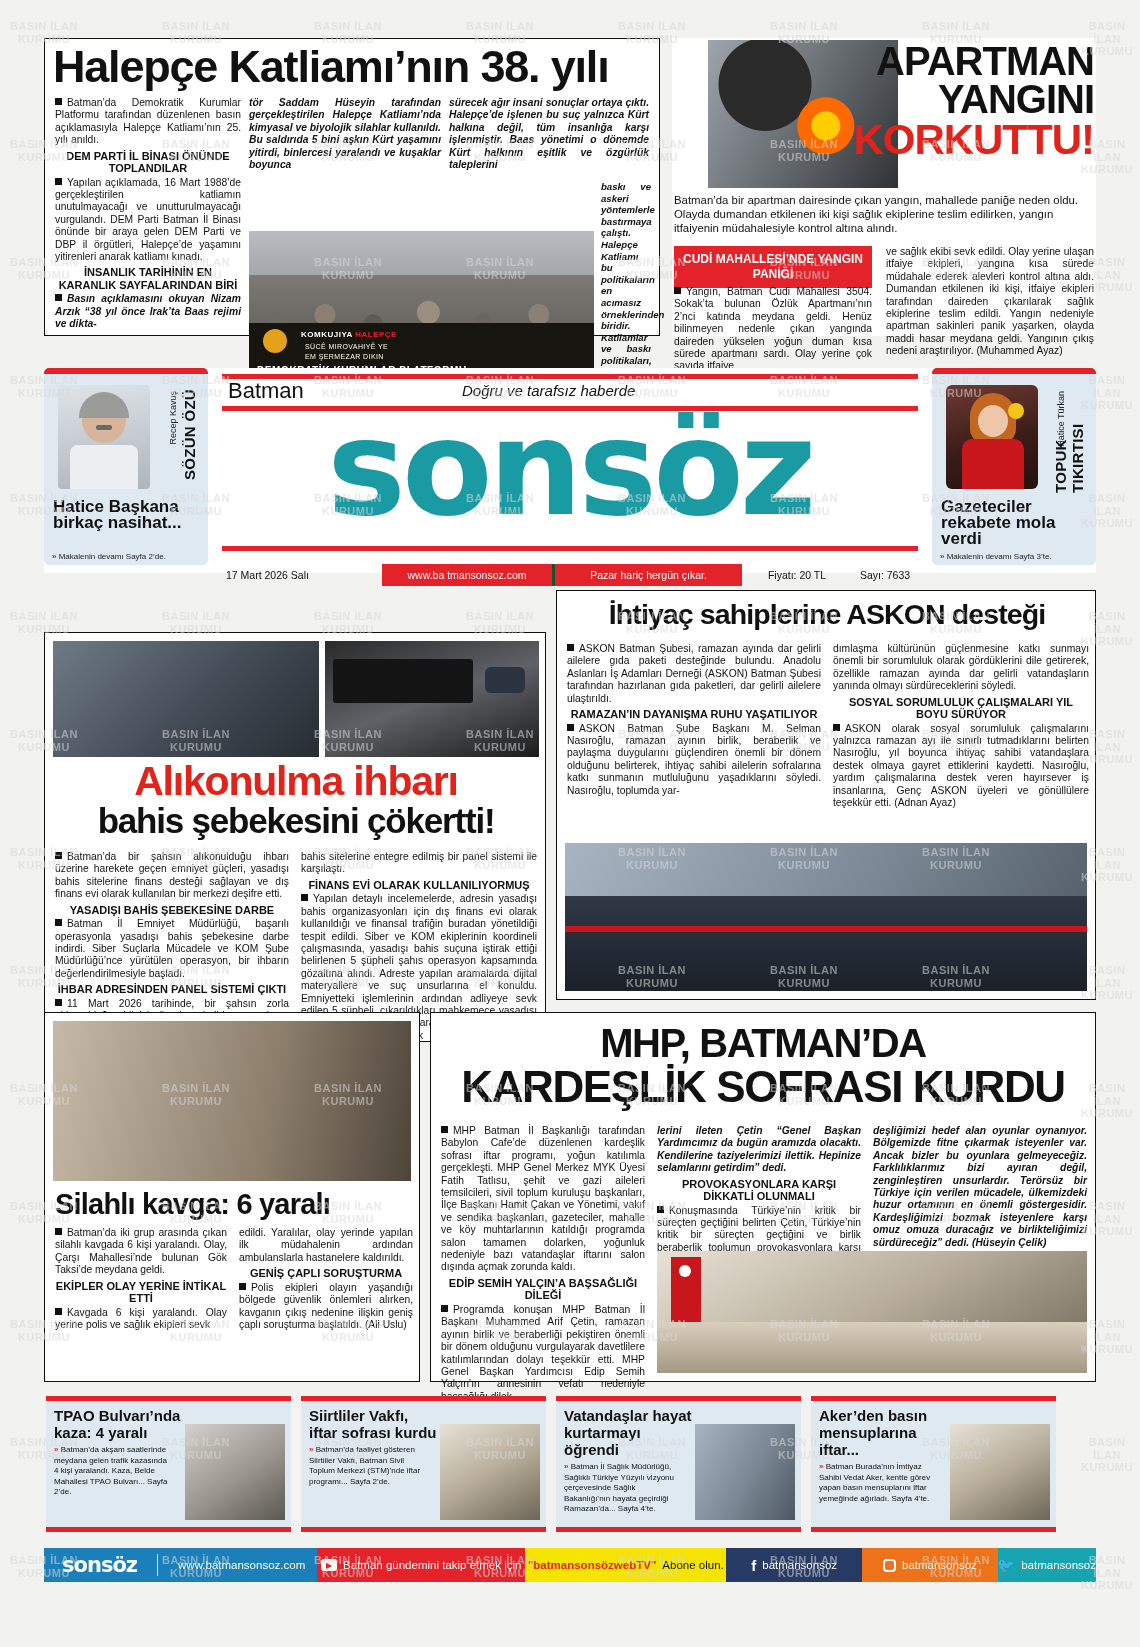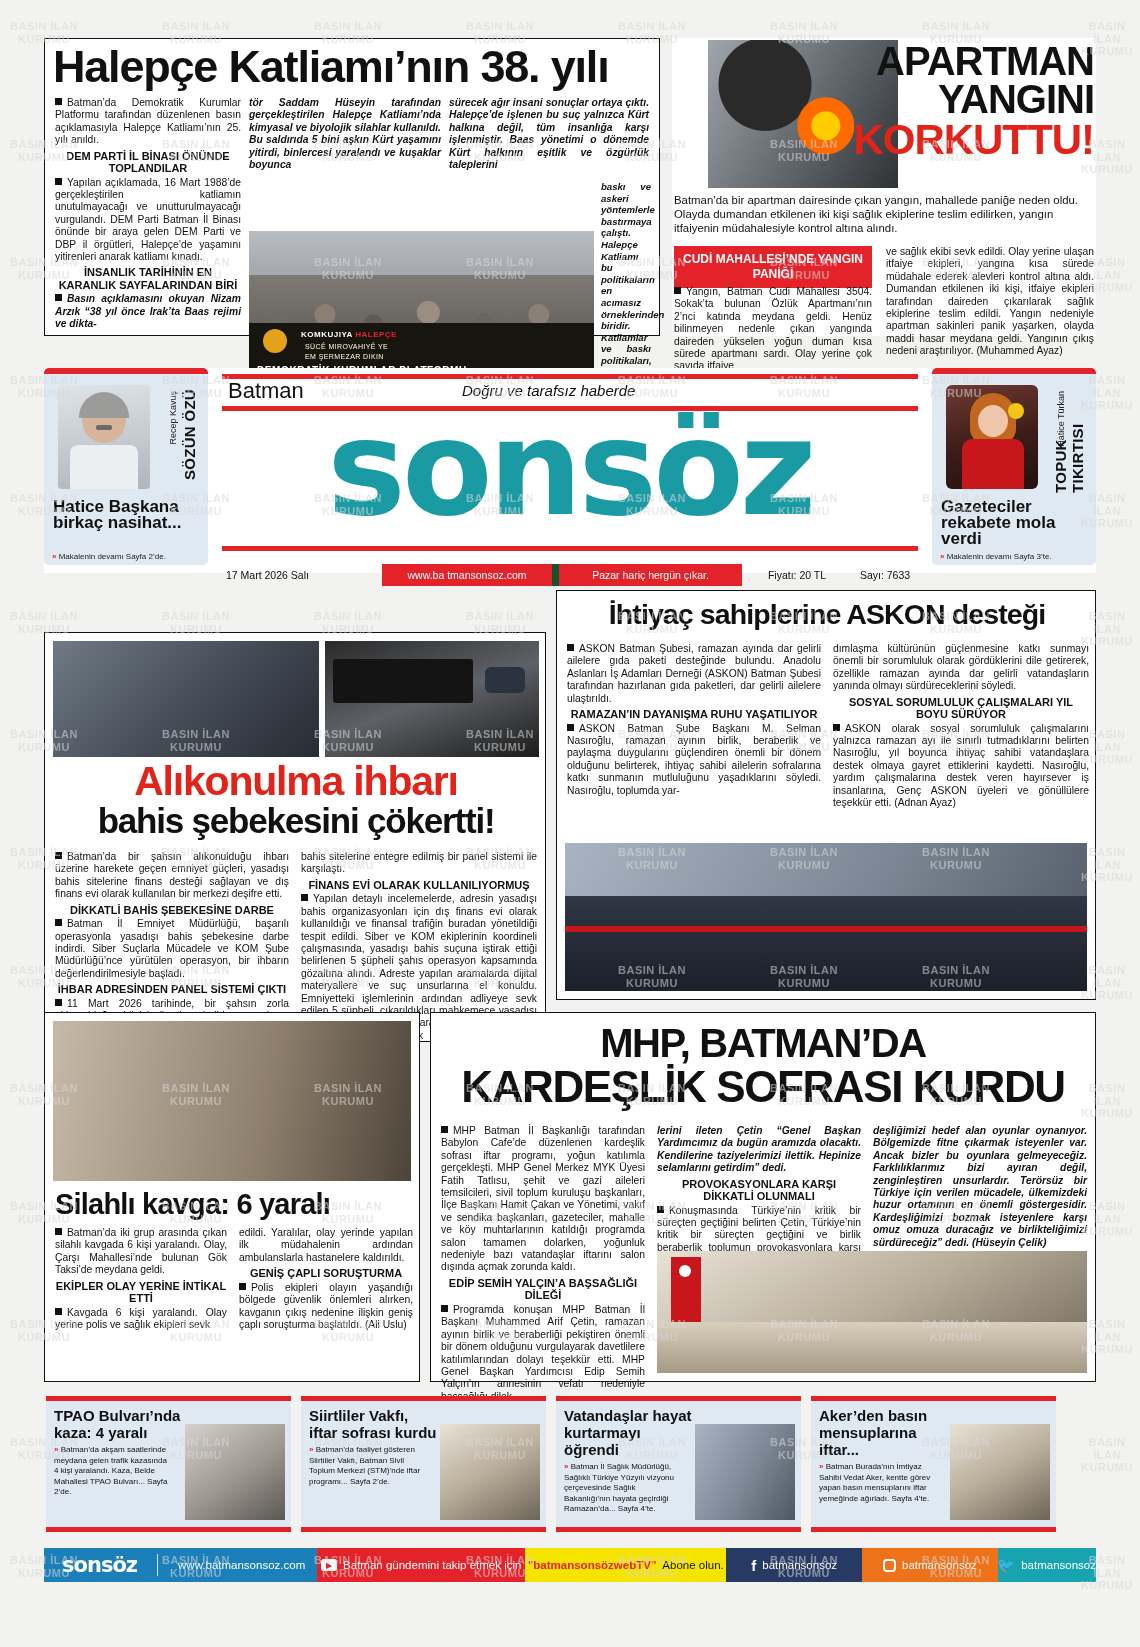--- a/index.html
+++ b/index.html
@@ -102,21 +102,21 @@
   .logo-word{ position:absolute; left:0; right:0; top:34px; text-align:center;
      font-size:132px; line-height:132px; font-weight:bold; color:#1a9ba4; letter-spacing:-4px;
      font-family:"DejaVu Sans", sans-serif;}
   .logo-bot-line{ position:absolute; left:0; right:0; top:178px; height:5px; background:#e3222a;}
 
   .infobar{ position:absolute; left:178px; top:186px; width:696px; height:22px; display:flex;
      font-size:10.5px; align-items:center; }
   .infobar .cell{ display:flex; align-items:center; justify-content:center; height:100%;margin-top:19px; }
   .infobar .date{ width:160px; color:#111; justify-content:flex-start; padding-left:4px;}
   .infobar .url{ width:170px; background:#e3222a; color:#fff; }
-  .infobar .freq{ width:190px; background:#e3222a; color:#fff; border-left:7px solid #14532d;}
+  .infobar .freq{ width:190px; background:#e3222a; color:#fff; border-left:3px solid #14532d;}
   .infobar .price{ width:110px; color:#111;}
   .infobar .issue{ flex:1; color:#111;}
 
   
   #mid-left{ left:44px; top:590px; width:502px; height:410px;margin-top:42px; }
   #mid-left .hl1{ color:#e2231a; font-weight:bold; font-size:41px; line-height:40px;
      letter-spacing:-1.2px; text-align:center; }
   #mid-left .hl2{ color:#111; font-weight:bold; font-size:35px; line-height:40px;
      letter-spacing:-1.2px; text-align:center; }
 
@@ -297,21 +297,21 @@
     <div class="photo p1" style="position:absolute;left:8px;top:8px;width:266px;height:116px;"></div>
     <div class="photo p2" style="position:absolute;left:280px;top:8px;width:214px;height:116px;">
       <div style="position:absolute;left:8px;top:18px;width:140px;height:44px;background:#141414;border-radius:3px;"></div>
       <div style="position:absolute;left:160px;top:26px;width:40px;height:26px;background:#2b3240;border-radius:6px;"></div>
     </div>
     <div class="hl1" style="position:absolute;left:4px;top:128px;width:494px;">Alıkonulma ihbarı</div>
     <div class="hl2" style="position:absolute;left:4px;top:168px;width:494px;">bahis şebekesini çökertti!</div>
 
     <div class="col" style="left:10px;top:218px;width:234px;">
       <p class="body-txt sq">Batman’da bir şahsın alıkonulduğu ihbarı üzerine harekete geçen emniyet güçleri, yasadışı bahis sitelerine finans desteği sağlayan ve dış finans evi olarak kullanılan bir merkezi deşifre etti.</p>
-      <div class="sub-h">DİKKATLİ BAHİS ŞEBEKESİNE DARBE</div>
+      <div class="sub-h">YASADIŞI BAHİS ŞEBEKESİNE DARBE</div>
       <p class="body-txt sq">Batman İl Emniyet Müdürlüğü, başarılı operasyonla yasadışı bahis şebekesine darbe indirdi. Siber Suçlarla Mücadele ve KOM Şube Müdürlüğü’nce yürütülen operasyon, bir ihbarın değerlendirilmesiyle başladı.</p>
       <div class="sub-h">İHBAR ADRESİNDEN PANEL SİSTEMİ ÇIKTI</div>
       <p class="body-txt sq">11 Mart 2026 tarihinde, bir şahsın zorla alıkonulduğu bilgisi üzerine belirlenen adrese baskın düzenleyen ekipler, içeride yasadışı</p>
     </div>
     <div class="col" style="left:256px;top:218px;width:236px;">
       <p class="body-txt">bahis sitelerine entegre edilmiş bir panel sistemi ile karşılaştı.</p>
       <div class="sub-h">FİNANS EVİ OLARAK KULLANILIYORMUŞ</div>
       <p class="body-txt sq">Yapılan detaylı incelemelerde, adresin yasadışı bahis organizasyonları için dış finans evi olarak kullanıldığı ve finansal trafiğin buradan yönetildiği tespit edildi. Siber ve KOM ekiplerinin koordineli çalışmasında, yasadışı bahis suçuna iştirak ettiği belirlenen 5 şüpheli şahıs operasyon kapsamında gözaltına alındı. Adreste yapılan aramalarda dijital materyallere ve suç unsurlarına el konuldu. Emniyetteki işlemlerinin ardından adliyeye sevk edilen 5 şüpheli, çıkarıldıkları mahkemece yasadışı bahis oynatmak ve aracılık etmek suçları kapsamında tutuklanarak cezaevine gönderildi. (Hüseyin Çelik)</p>
     </div>
   </div>

